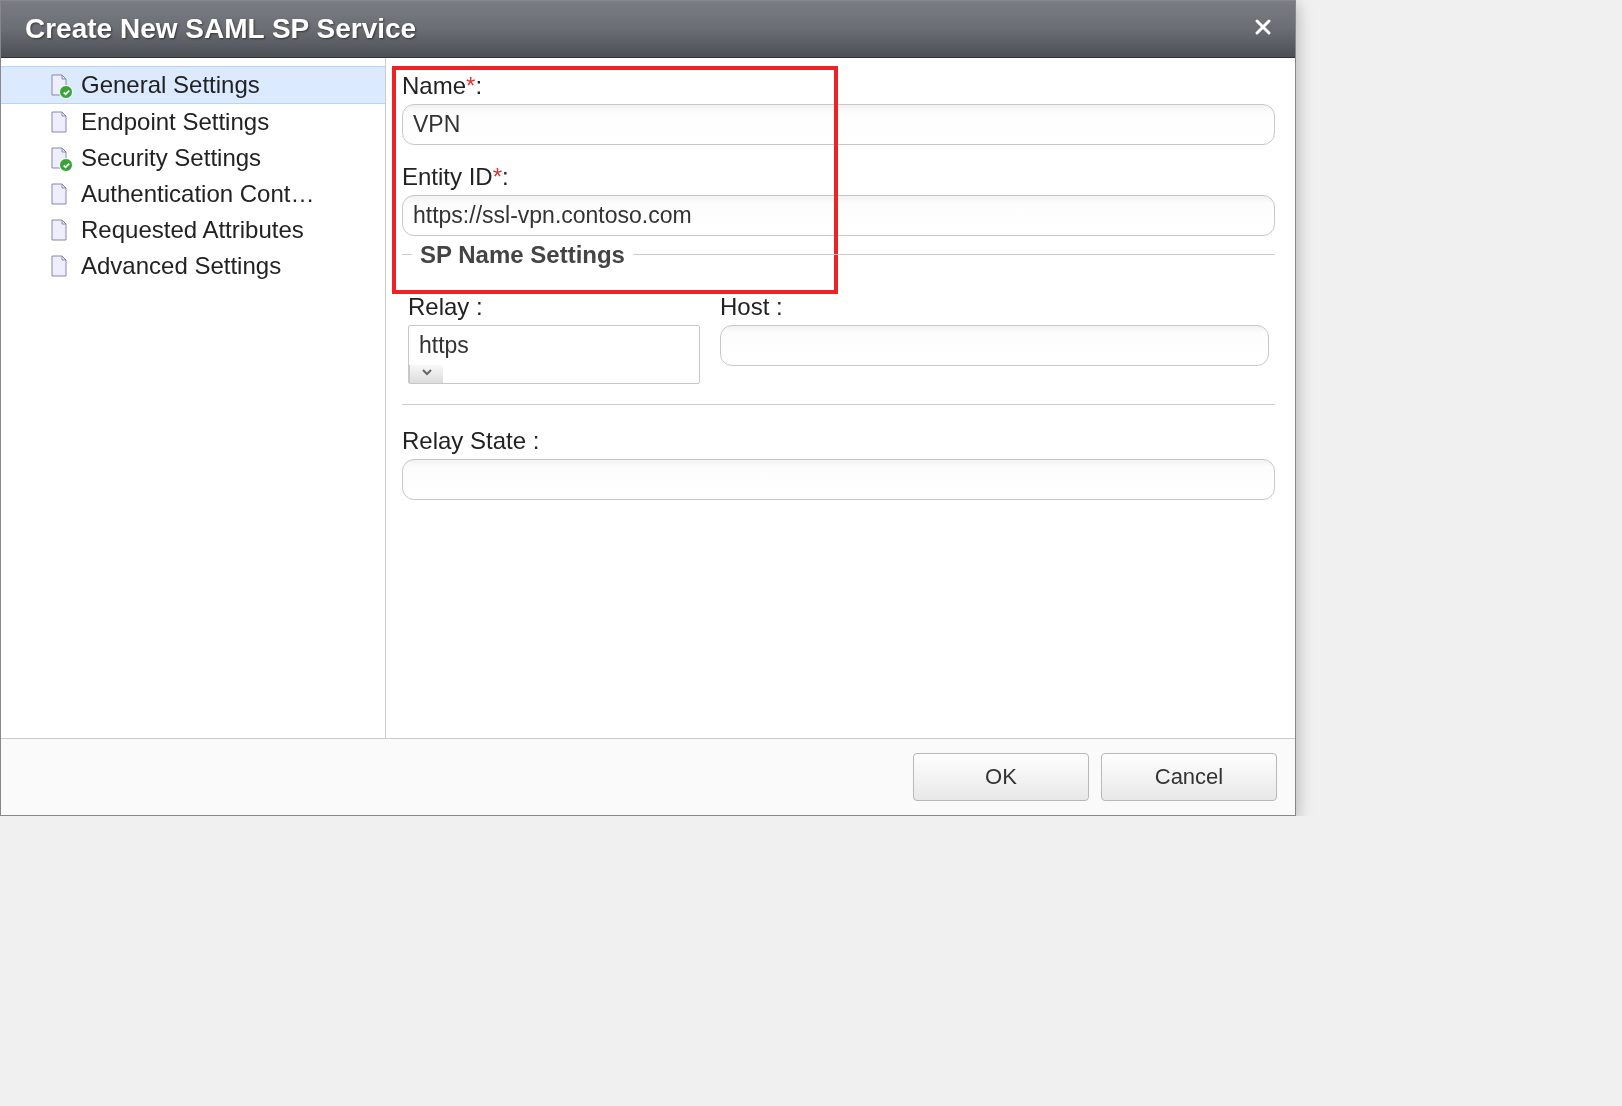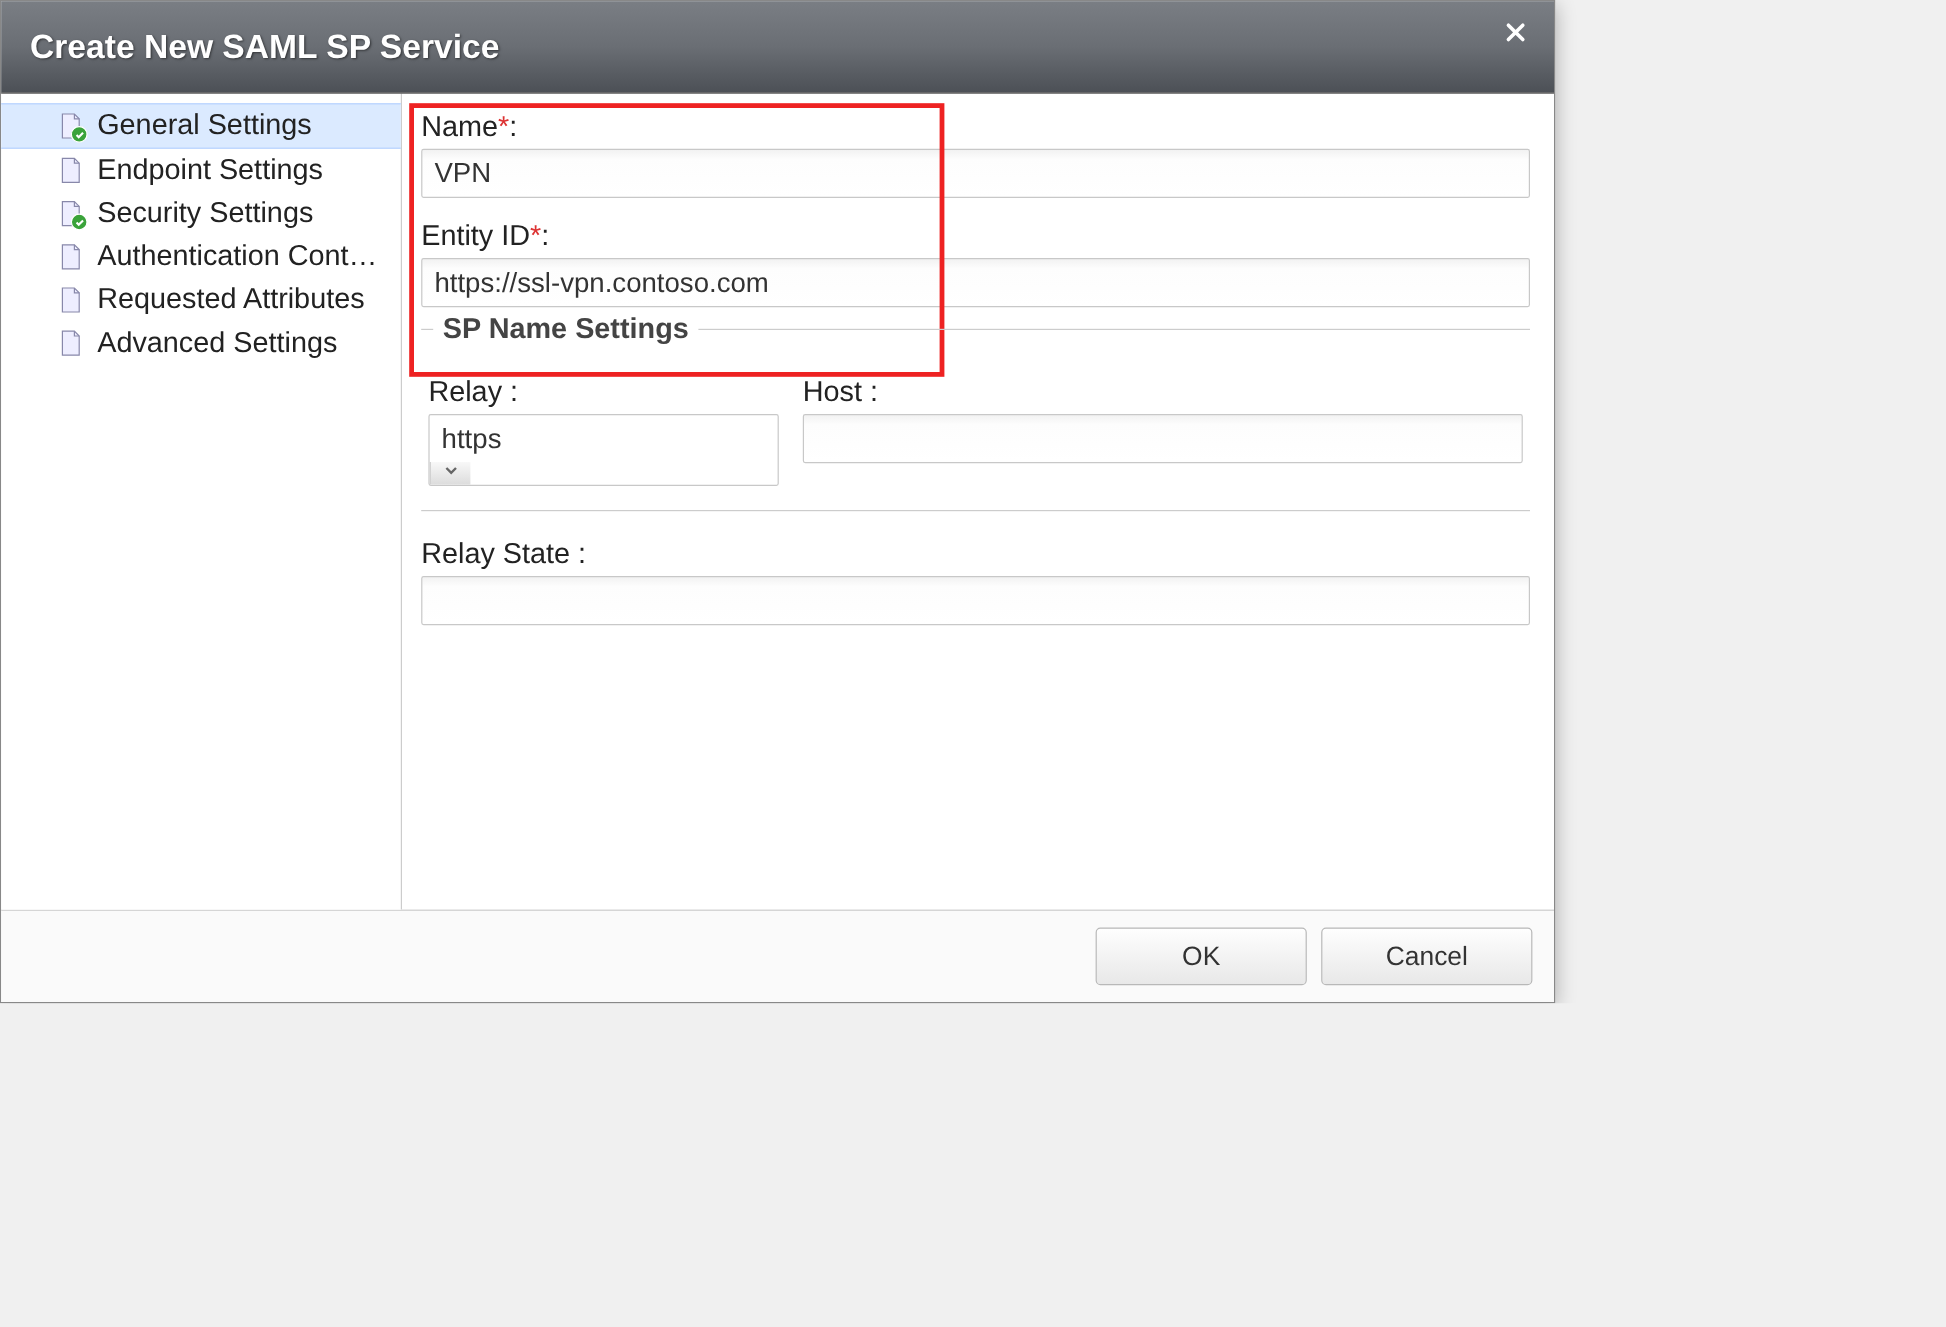--- a/index.html
+++ b/index.html
@@ -12,21 +12,21 @@
   .dialog {
     width: 1296px;
     margin: 0;
     border: 1px solid #888;
     background: #fff;
     box-shadow: 0 4px 16px rgba(0,0,0,0.3);
   }
   .dialog-header {
     background: linear-gradient(to bottom, #7a7e84 0%, #6a6e74 50%, #4c5056 100%);
     color: #fff;
-    padding: 22px 24px;
+    padding: 12px 24px;
     position: relative;
     border-bottom: 1px solid #333;
   }
   .dialog-title {
     font-size: 28px;
     font-weight: bold;
     text-shadow: 1px 1px 2px rgba(0,0,0,0.5);
   }
   .close-btn {
     position: absolute;
@@ -38,21 +38,21 @@
     display: flex;
     align-items: center;
     justify-content: center;
   }
   .close-btn svg { width: 20px; height: 20px; }
   .dialog-body {
     display: flex;
     min-height: 680px;
   }
   .sidebar {
-    width: 334px;
+    width: 385px;
     border-right: 1px solid #ccc;
     padding: 8px 0;
     background: #fff;
   }
   .sidebar-item {
     display: flex;
     align-items: center;
     padding: 4px 12px 4px 46px;
     font-size: 24px;
     color: #222;
@@ -116,21 +116,21 @@
     margin-bottom: 4px;
     display: block;
   }
   .req-star { color: #d33; }
   .text-input {
     width: 100%;
     font-size: 23px;
     padding: 6px 10px;
     border: 1px solid #c8c8c8;
     background: linear-gradient(to bottom, #f2f2f2 0%, #fdfdfd 20%, #fff 100%);
-    border-radius: 2px;
+    border-radius: 12px;
     color: #333;
   }
   .fieldset {
     border: 1px solid #ccc;
     border-left: none;
     border-right: none;
     border-bottom: 1px solid #ccc;
     padding: 12px 0 20px 0;
     margin: 18px 0 22px 0;
     position: relative;

